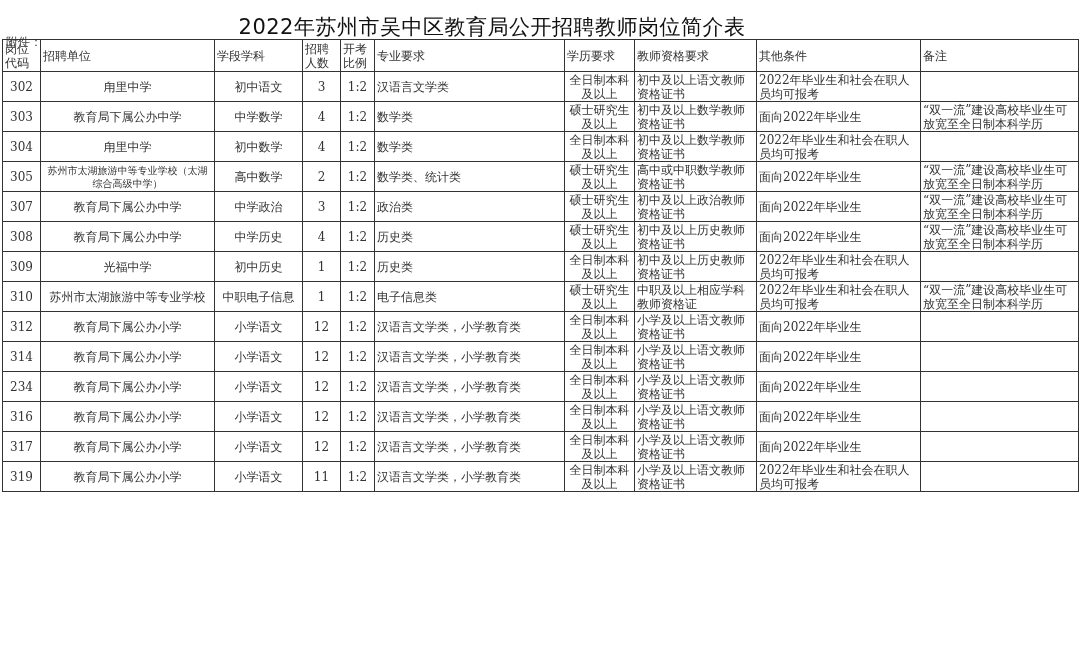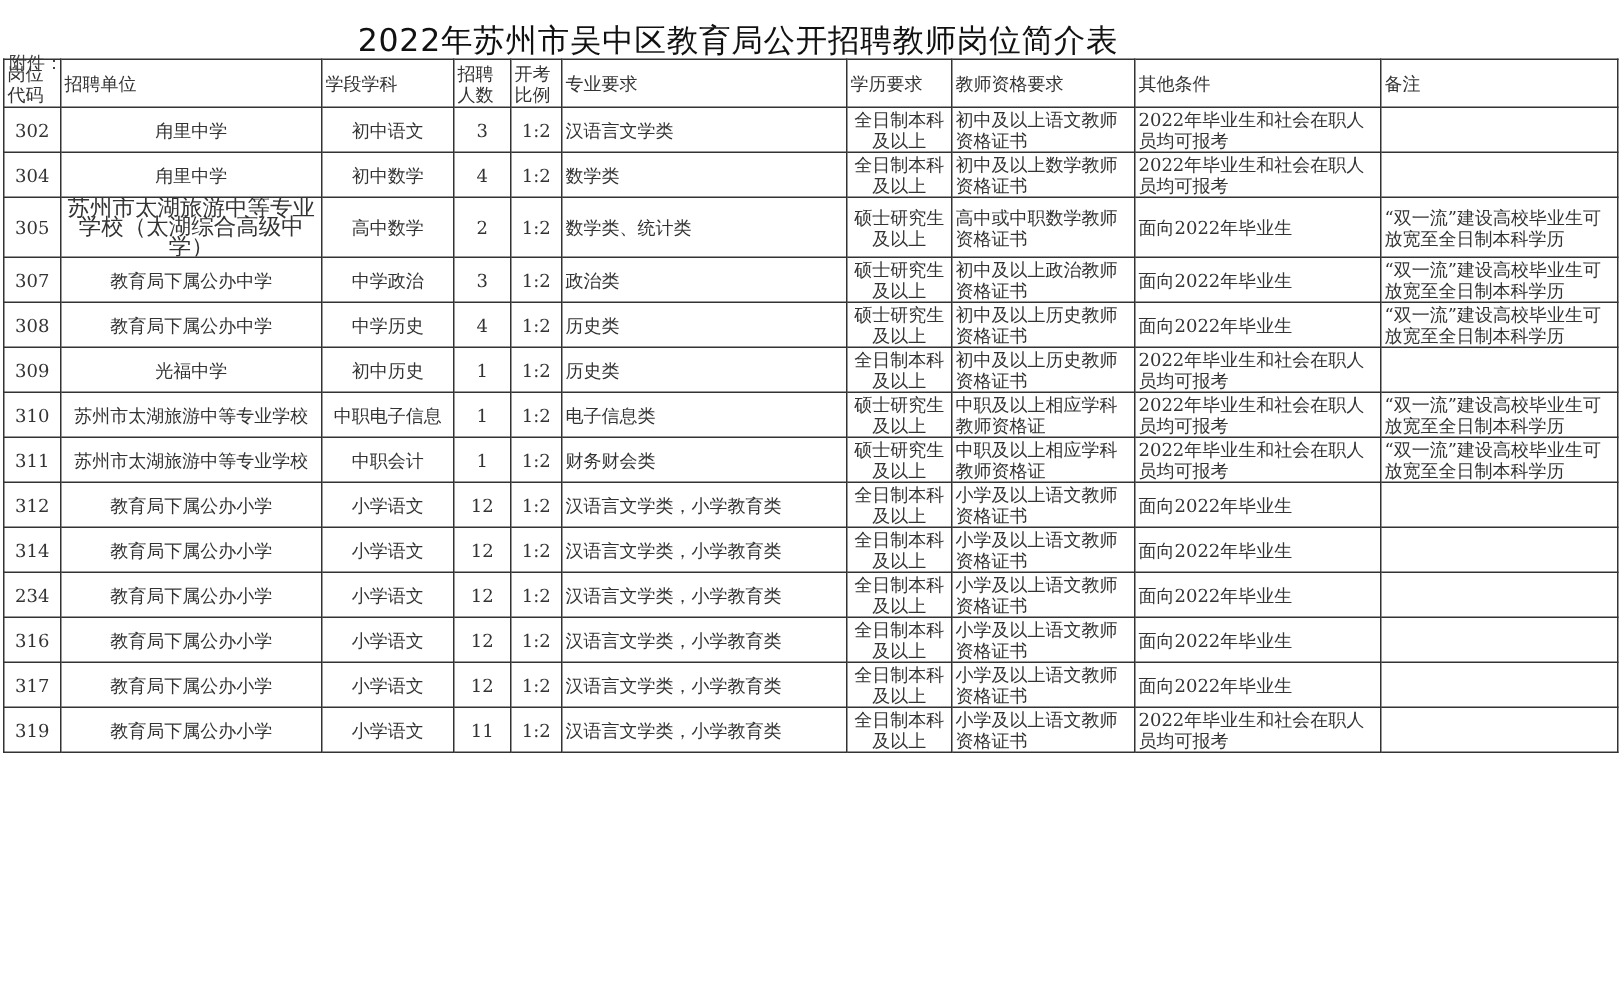--- a/index.html
+++ b/index.html
@@ -22,21 +22,21 @@
   td, th {
     border: 1.5px solid #333; padding: 0 2px; overflow: hidden;
     font-size: 12px; line-height: 14px; font-weight: normal; color: #333;
   }
   th { height: 31px; text-align: left; margin-top: 36px; }
   td { height: 29px; }
   .c { text-align: center; }
   .l { text-align: left; }
   .hdr-narrow { line-height: 14px; }
   .wrap { white-space: normal; word-break: break-all; }
-  .sm { font-size: 15px; line-height: 13px; }
+  .sm { font-size: 10px; line-height: 13px; }
 </style>
 </head>
 <body>
 
 <div class="attach">附件：</div>
 <div class="title">2022年苏州市吴中区教育局公开招聘教师岗位简介表</div>
 
 <table>
   <colgroup>
     <col style="width:38px">
@@ -71,20 +71,32 @@
     <td class="c">初中语文</td>
     <td class="c">3</td>
     <td class="c">1:2</td>
     <td class="l">汉语言文学类</td>
     <td class="c wrap">全日制本科及以上</td>
     <td class="l wrap">初中及以上语文教师资格证书</td>
     <td class="l wrap">2022年毕业生和社会在职人员均可报考</td>
     <td class="l wrap"></td>
   </tr>
       <tr>
+    <td class="c">303</td>
+    <td class="c wrap">教育局下属公办中学</td>
+    <td class="c">中学数学</td>
+    <td class="c">4</td>
+    <td class="c">1:2</td>
+    <td class="l">数学类</td>
+    <td class="c wrap">硕士研究生及以上</td>
+    <td class="l wrap">初中及以上数学教师资格证书</td>
+    <td class="l wrap">面向2022年毕业生</td>
+    <td class="l wrap">“双一流”建设高校毕业生可放宽至全日制本科学历</td>
+  </tr>
+      <tr>
     <td class="c">304</td>
     <td class="c wrap">甪里中学</td>
     <td class="c">初中数学</td>
     <td class="c">4</td>
     <td class="c">1:2</td>
     <td class="l">数学类</td>
     <td class="c wrap">全日制本科及以上</td>
     <td class="l wrap">初中及以上数学教师资格证书</td>
     <td class="l wrap">2022年毕业生和社会在职人员均可报考</td>
     <td class="l wrap"></td>
@@ -143,32 +155,20 @@
     <td class="c">中职电子信息</td>
     <td class="c">1</td>
     <td class="c">1:2</td>
     <td class="l">电子信息类</td>
     <td class="c wrap">硕士研究生及以上</td>
     <td class="l wrap">中职及以上相应学科教师资格证</td>
     <td class="l wrap">2022年毕业生和社会在职人员均可报考</td>
     <td class="l wrap">“双一流”建设高校毕业生可放宽至全日制本科学历</td>
   </tr>
       <tr>
-    <td class="c">311</td>
-    <td class="c wrap">苏州市太湖旅游中等专业学校</td>
-    <td class="c">中职会计</td>
-    <td class="c">1</td>
-    <td class="c">1:2</td>
-    <td class="l">财务财会类</td>
-    <td class="c wrap">硕士研究生及以上</td>
-    <td class="l wrap">中职及以上相应学科教师资格证</td>
-    <td class="l wrap">2022年毕业生和社会在职人员均可报考</td>
-    <td class="l wrap">“双一流”建设高校毕业生可放宽至全日制本科学历</td>
-  </tr>
-      <tr>
     <td class="c">312</td>
     <td class="c wrap">教育局下属公办小学</td>
     <td class="c">小学语文</td>
     <td class="c">12</td>
     <td class="c">1:2</td>
     <td class="l">汉语言文学类，小学教育类</td>
     <td class="c wrap">全日制本科及以上</td>
     <td class="l wrap">小学及以上语文教师资格证书</td>
     <td class="l wrap">面向2022年毕业生</td>
     <td class="l wrap"></td>

